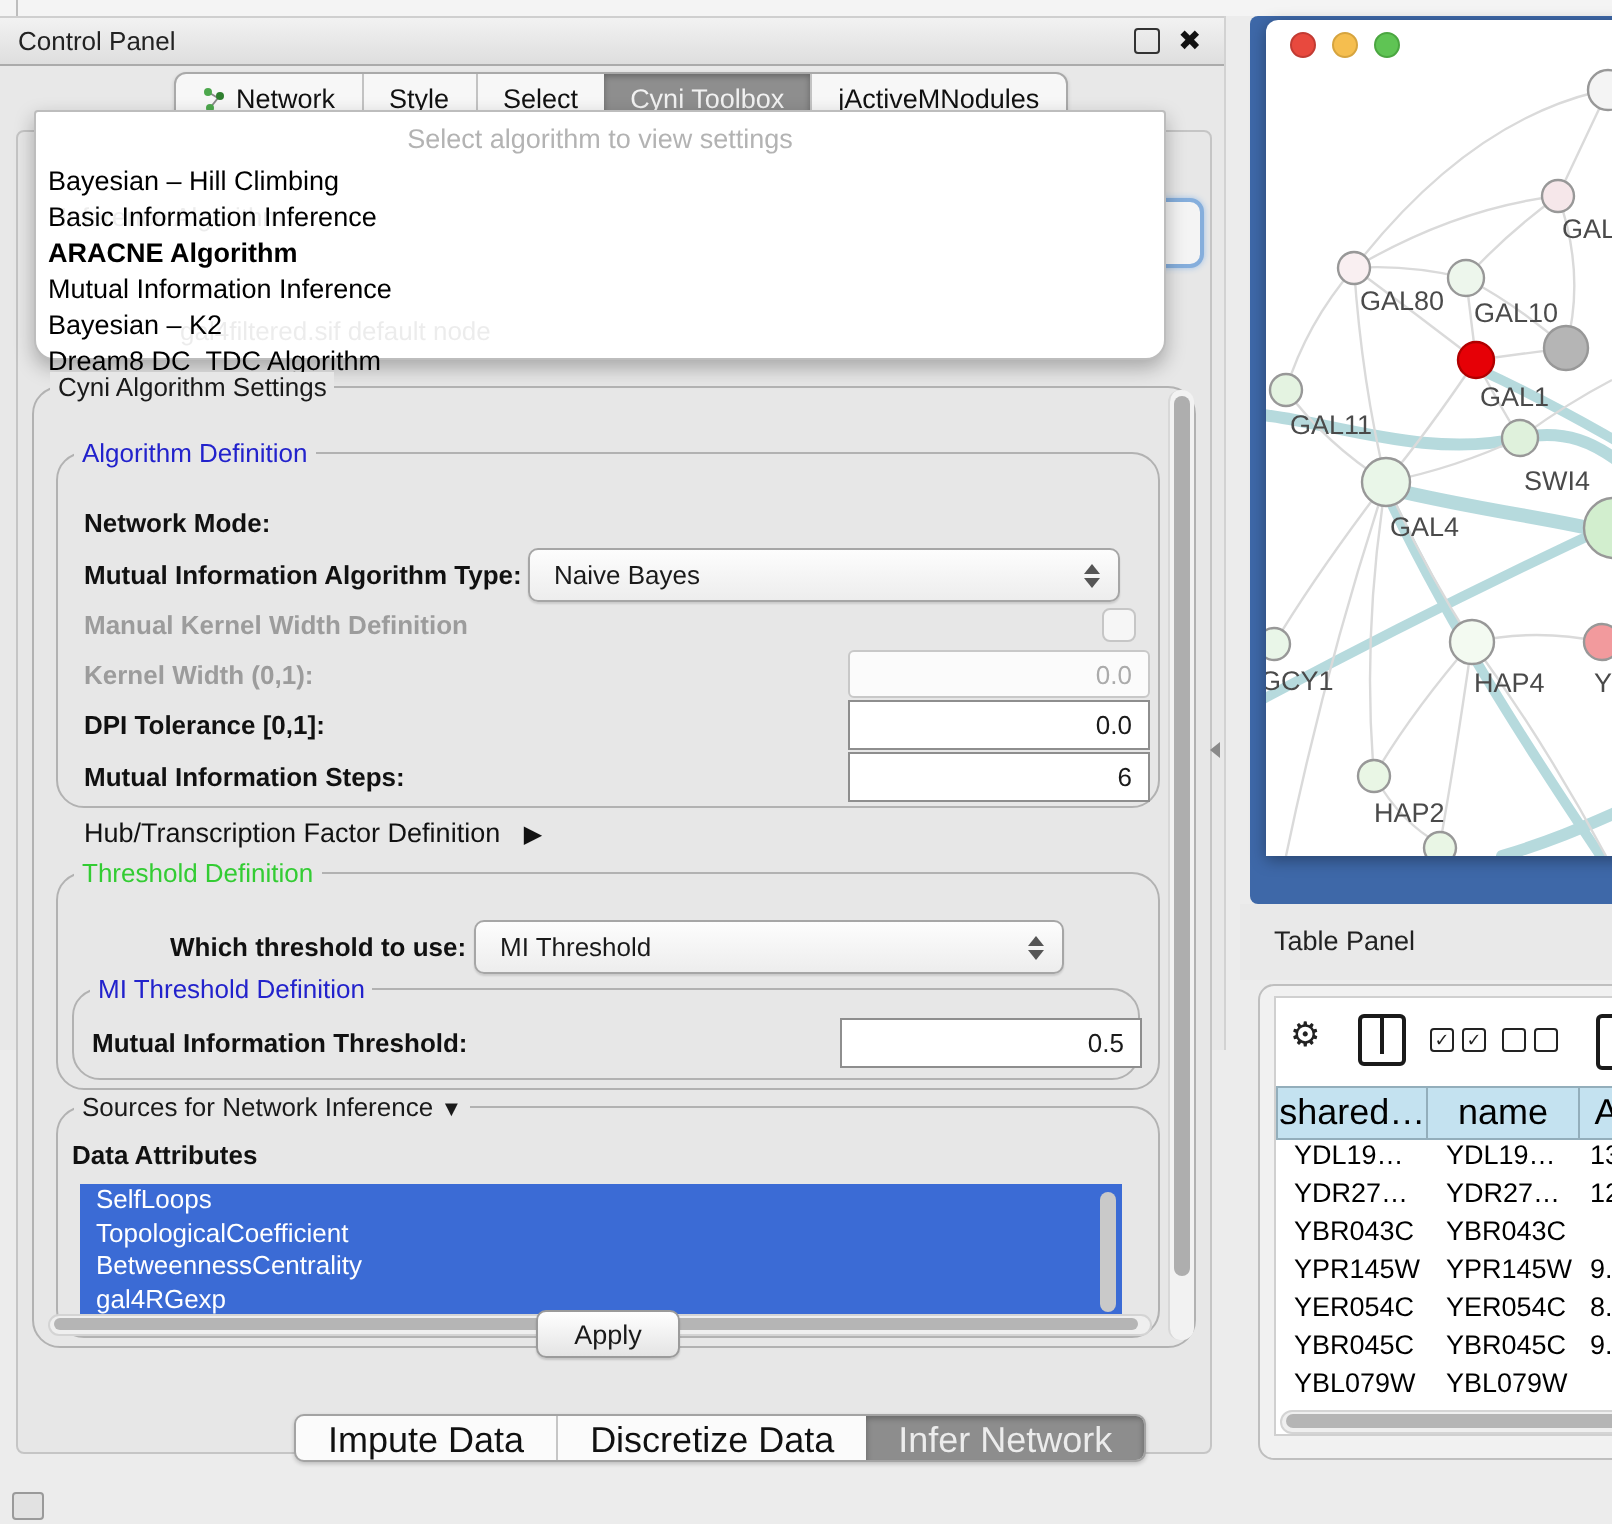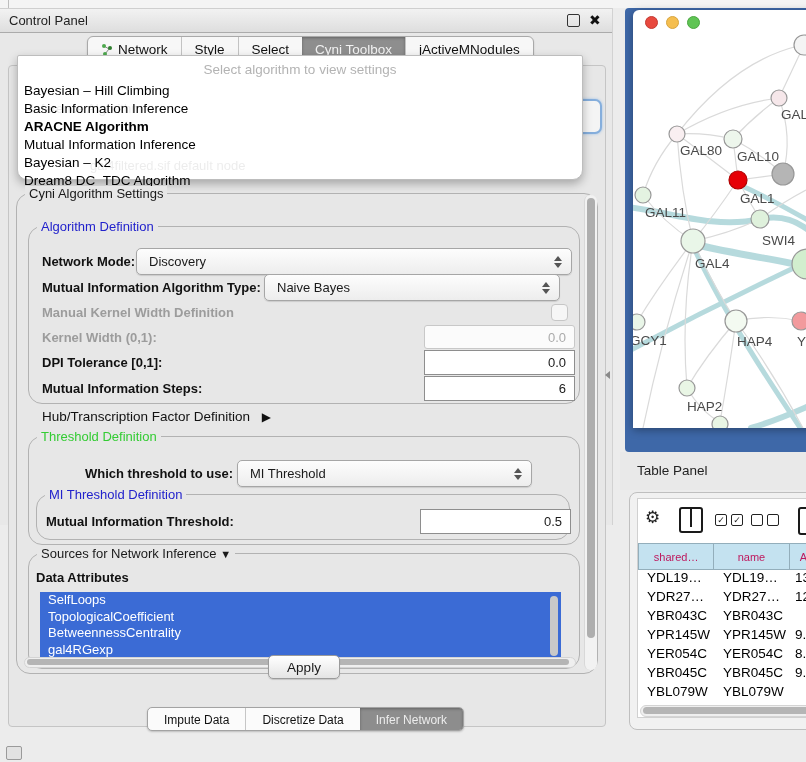--- a/index.html
+++ b/index.html
@@ -35,35 +35,35 @@
   .field.dis{background:#FBFBFB;border:1px solid #C8C8C8;color:#ABABAB;border-radius:3px;}
   .checkbox{background:#F6F6F6;border:1px solid #C6C6C6;border-radius:4px;}
   .vscroll{background:#F2F2F2;border-left:1px solid #D8D8D8;border-radius:6px;}
   .vthumb{background:#AEAEAE;border-radius:5px;}
   .hscroll{background:#EFEFEF;border:1px solid #D4D4D4;border-radius:6px;}
   .hthumb{background:#B5B5B5;border-radius:5px;}
   .bluelist{background:#3B6BD5;}
   .bluelist .li{color:#fff;font-size:13px;height:16.5px;line-height:16px;padding-left:8px;}
   .btn{background:linear-gradient(#FFFFFF,#E4E4E4);border:1px solid #9B9B9B;border-radius:5px;font-size:13.5px;display:flex;align-items:center;justify-content:center;box-shadow:0 1px 1px rgba(0,0,0,.15);}
   .seg{background:#FBFBFB;border:1px solid #A3A3A3;border-radius:5px;display:flex;overflow:hidden;box-shadow:0 1px 2px rgba(0,0,0,.2);}
-  .seg .s{padding:12px 16px;font-size:12px;display:flex;align-items:center;color:#111;}
+  .seg .s{padding:12px 16px;font-size:18px;display:flex;align-items:center;color:#111;}
   .seg .s + .s{border-left:1px solid #C6C6C6;}
   .seg .s.sel{background:#8D8D8D;color:#ECECEC;box-shadow:inset 0 1px 3px rgba(0,0,0,.3);border-left:none;}
   
   .netframe{background:#3E68A8;border-radius:4px 0 0 4px;}
   .netwin{background:#FFFFFF;border-radius:6px 0 0 0;box-shadow:0 2px 8px rgba(0,0,0,.35);}
   .light{width:11px;height:11px;border-radius:50%;}
   .banner{font-size:13.5px;color:#222;}
   .tpanel{background:#F1F1F1;border:1px solid #BFBFBF;border-radius:8px;}
   .twhite{background:#FFFFFF;border:1px solid #D0D0D0;}
   .gear{font-size:17px;color:#222;line-height:17px;}
   .icon-split{width:20px;height:22px;border:2px solid #1a1a1a;border-radius:3px;}
   .icon-split:before{content:"";position:absolute;left:9px;top:0;width:2px;height:18px;background:#1a1a1a;}
   .cb{width:10px;height:10px;border:1.5px solid #222;border-radius:2px;font-size:9px;line-height:10px;text-align:center;color:#222;font-weight:bold;}
-  .hdrcell{background:#C4E2F0;border-right:1px solid #93AEBB;border-top:1px solid #93AEBB;border-bottom:1px solid #93AEBB;font-size:11px;color:#be185d;display:flex;align-items:center;justify-content:center;}
+  .hdrcell{background:#C4E2F0;border-right:1px solid #93AEBB;border-top:1px solid #93AEBB;border-bottom:1px solid #93AEBB;font-size:18px;color:#000000;display:flex;align-items:center;justify-content:center;}
   .trow{font-size:13.5px;color:#000;display:flex;}
   .trow span{display:block;}
   svg text{font-family:"Liberation Sans","DejaVu Sans",sans-serif;}
 </style>
 </head>
 <body>
 
 <div id="stage">
 
   <div class="abs" style="left:0;top:0;width:806px;height:8px;background:#F4F4F4;"></div>
@@ -126,27 +126,20 @@
 
     <div class="abs vscroll" style="left:584px;top:187px;width:12px;height:475px;">
       <div class="vthumb abs" style="left:2px;top:3px;width:8px;height:440px;"></div>
     </div>
 
     <div class="abs group" style="left:28px;top:218px;width:550px;height:176px;">
       <span class="gtitle blue">Algorithm Definition</span>
     </div>
 
     <span class="abs lbl" style="left:42px;top:246px;">Network Mode:</span>
-    <div class="abs combo" style="left:136px;top:240px;width:434px;height:25px;">
-      <span class="val">Discovery</span>
-      <span class="stepper">
-          <span class="tri-up"></span>
-          <span class="tri-dn"></span>
-        </span>
-    </div>
 
     <span class="abs lbl" style="left:42px;top:272px;">Mutual Information Algorithm Type:</span>
     <div class="abs combo" style="left:264px;top:266px;width:294px;height:25px;">
       <span class="val">Naive Bayes</span>
       <span class="stepper">
           <span class="tri-up"></span>
           <span class="tri-dn"></span>
         </span>
     </div>
 

